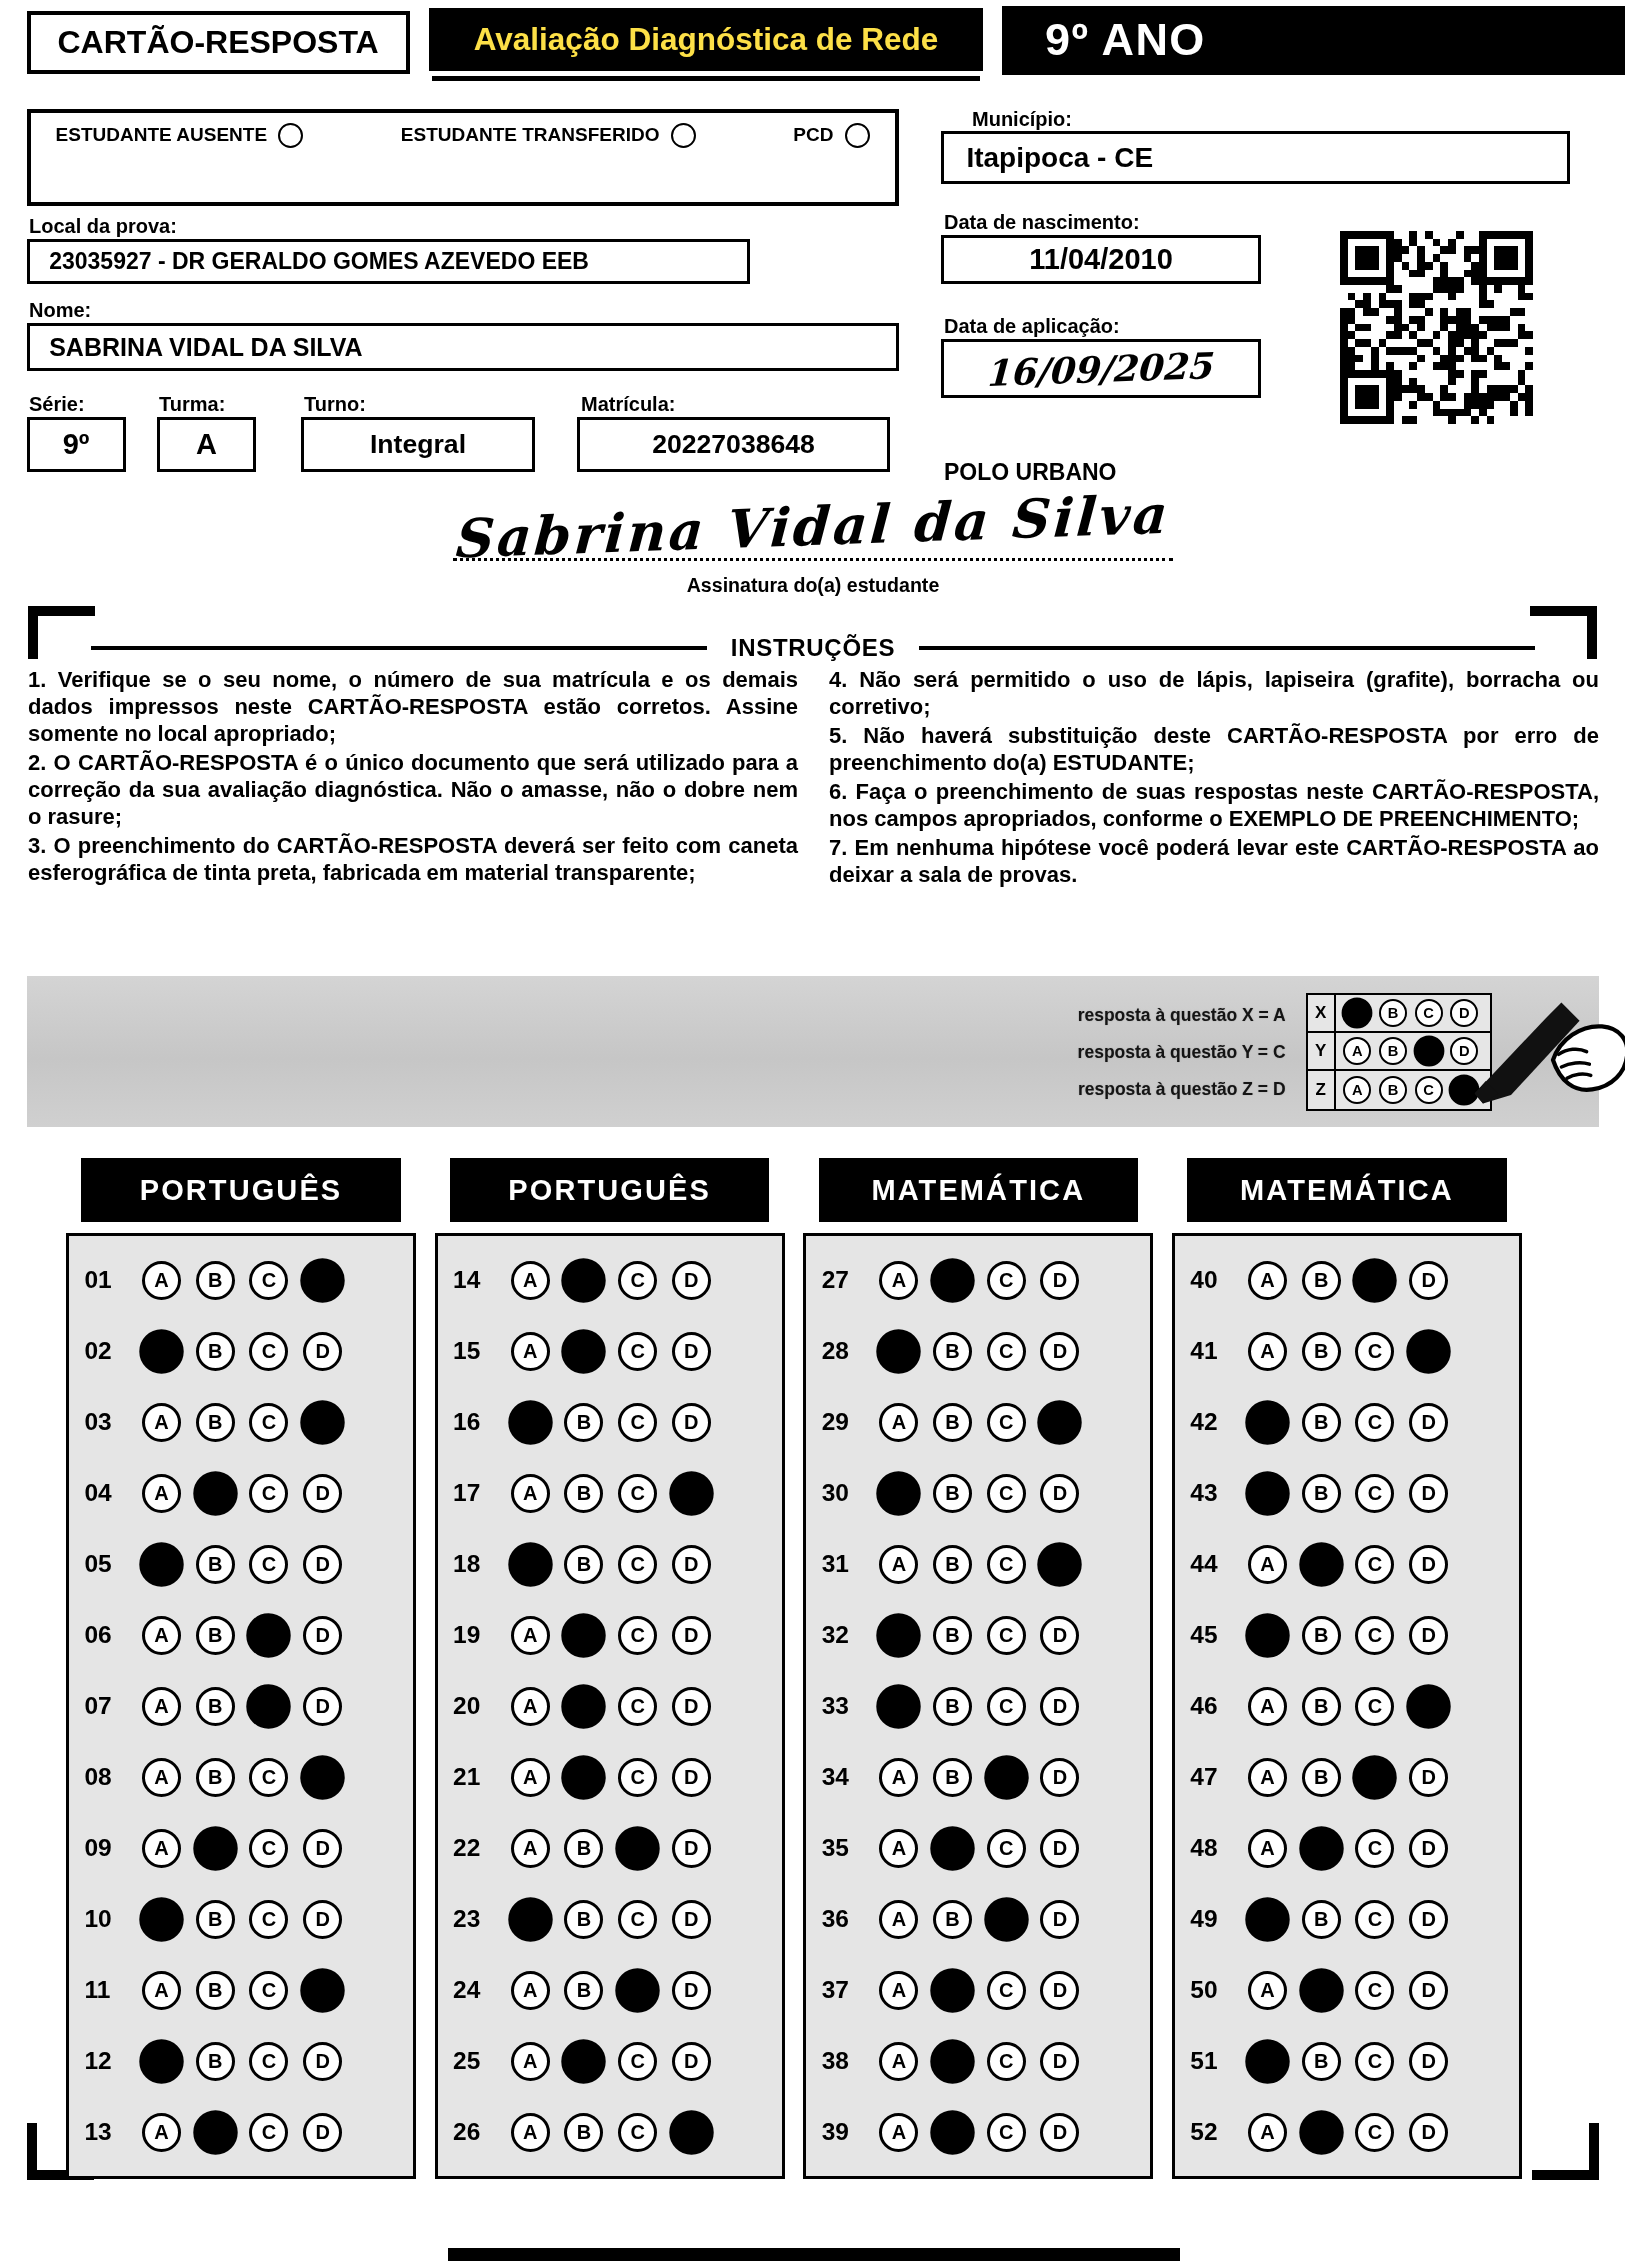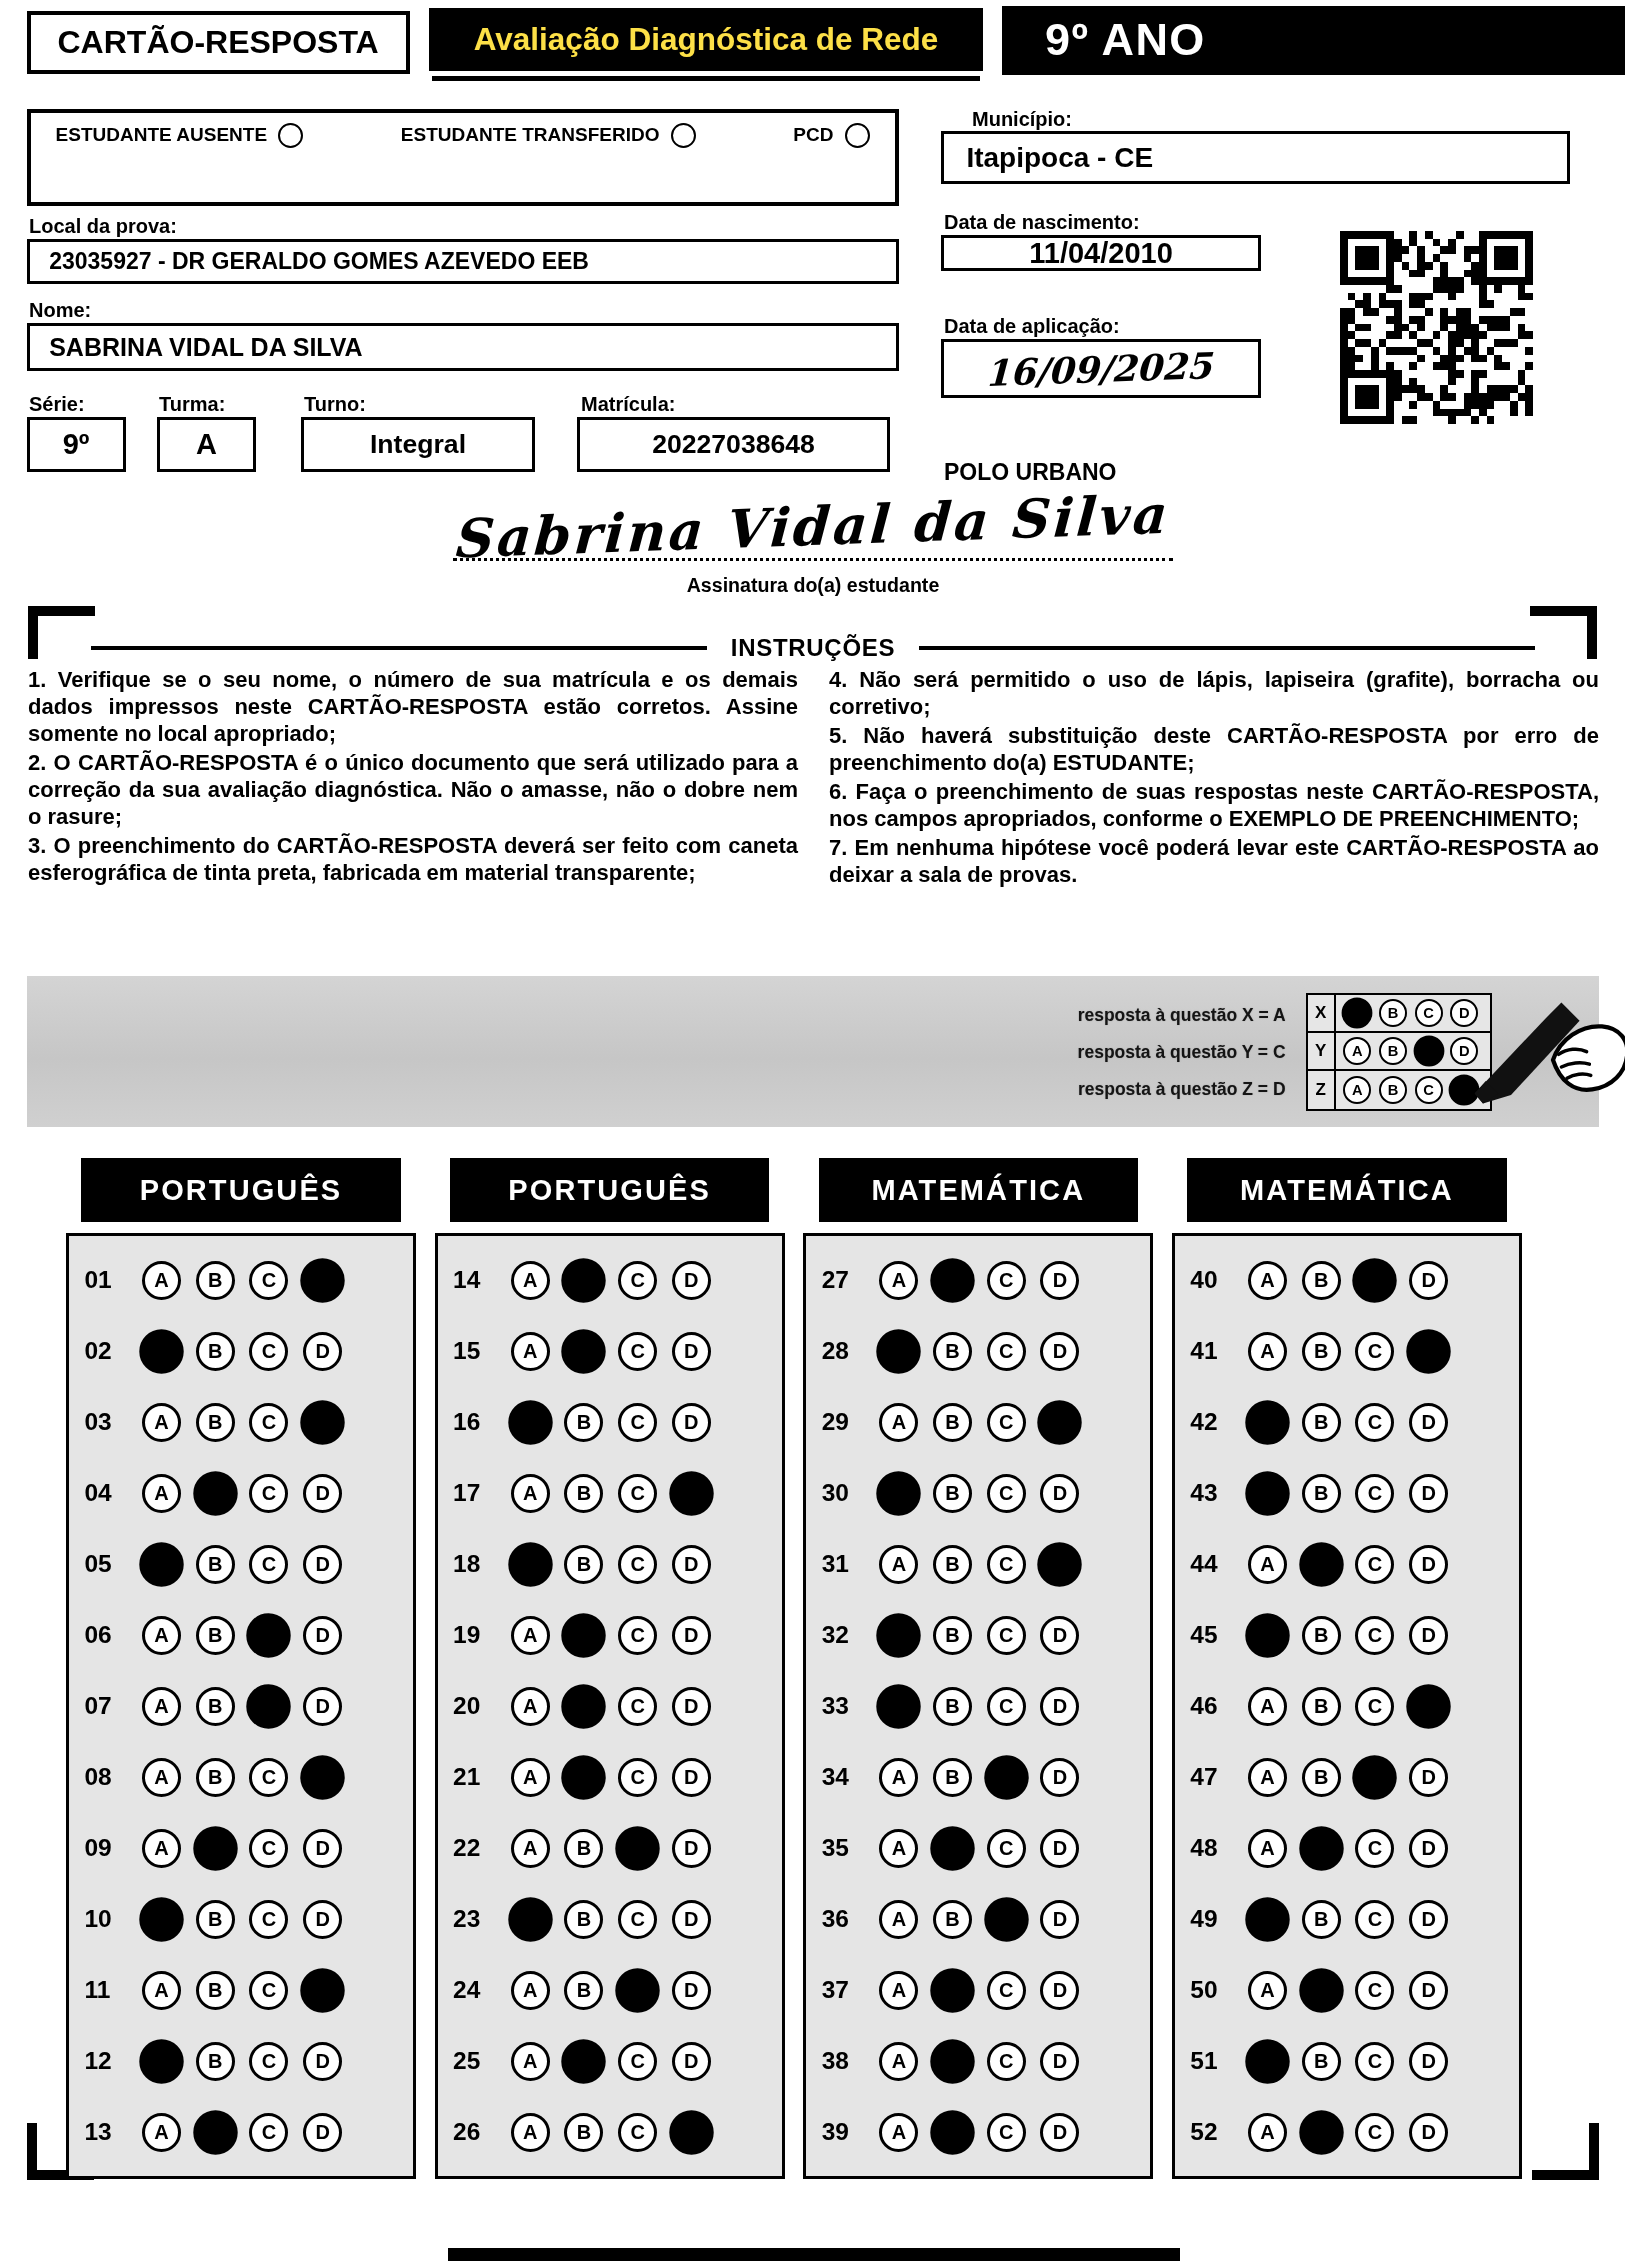--- a/index.html
+++ b/index.html
@@ -22,38 +22,38 @@
   .cb-row { display:flex; align-items:center; justify-content:space-between; padding:9.8px 25px 0 25px; }
   .cb-item { display:flex; align-items:center; }
   .cb-label { font-size:19px; font-weight:bold; }
   .cb-circle { width:25px; height:25px; border:2.1px solid #000; border-radius:50%; margin-left:11.2px; background:#fff; }
 
   .lbl { position:absolute; font-size:20px; font-weight:bold; }
   .fbox { position:absolute; border:3.5px solid #000; background:#fff; display:flex; align-items:center;
     font-weight:bold; }
 
   .local-lbl { left:29px; top:215px; }
-  .local-box { left:26.6px; top:239px; width:872px; height:45px; font-size:23px; padding-left:19.6px; }
+  .local-box { left:26.6px; top:239px; width:723px; height:45px; font-size:23px; padding-left:19.6px; }
   .nome-lbl  { left:29px; top:299px; }
   .nome-box  { left:26.6px; top:323px; width:872px; height:48px; font-size:25px; padding-left:19.6px; }
 
   .serie-lbl { left:29px;  top:393px; }
   .turma-lbl { left:159px; top:393px; }
   .turno-lbl { left:304px; top:393px; }
   .matric-lbl{ left:581px; top:393px; }
   .serie-box { left:26.6px;  top:417px; width:99px; height:55px; font-size:29px; justify-content:center; }
   .turma-box { left:157px; top:417px; width:99px; height:55px; font-size:29px; justify-content:center; }
   .turno-box { left:301px; top:417px; width:234px; height:55px; font-size:26.6px; justify-content:center; }
   .matric-box{ left:577px; top:417px; width:313px; height:55px; font-size:26.6px; justify-content:center; }
 
   
   .municipio-lbl { left:972px; top:108px; }
   .municipio-box { left:941px; top:131px; width:629px; height:53px; font-size:28px; padding-left:22.4px; }
   .nasc-lbl { left:944px; top:211px; }
-  .nasc-box { left:941px; top:235px; width:320px; height:36px; font-size:29px; justify-content:center; }
+  .nasc-box { left:941px; top:235px; width:320px; height:49px; font-size:29px; justify-content:center; }
   .aplic-lbl { left:944px; top:315px; }
   .aplic-box { left:941px; top:339px; width:320px; height:59px; justify-content:center; overflow:hidden; }
   .handwrite { font-family:"DejaVu Serif", serif; font-style:italic; transform:rotate(-2deg) skewX(-6deg); }
   .aplic-value { font-size:36px; font-weight:bold; }
   .polo { position:absolute; left:944px; top:459px; font-size:23px; font-weight:bold;text-align:right; }
 
   .qr { position:absolute; left:1340px; top:231px; width:193px; height:193px; }
   .qr svg { width:100%; height:100%; }
   .qr rect { fill:#000; }
 

